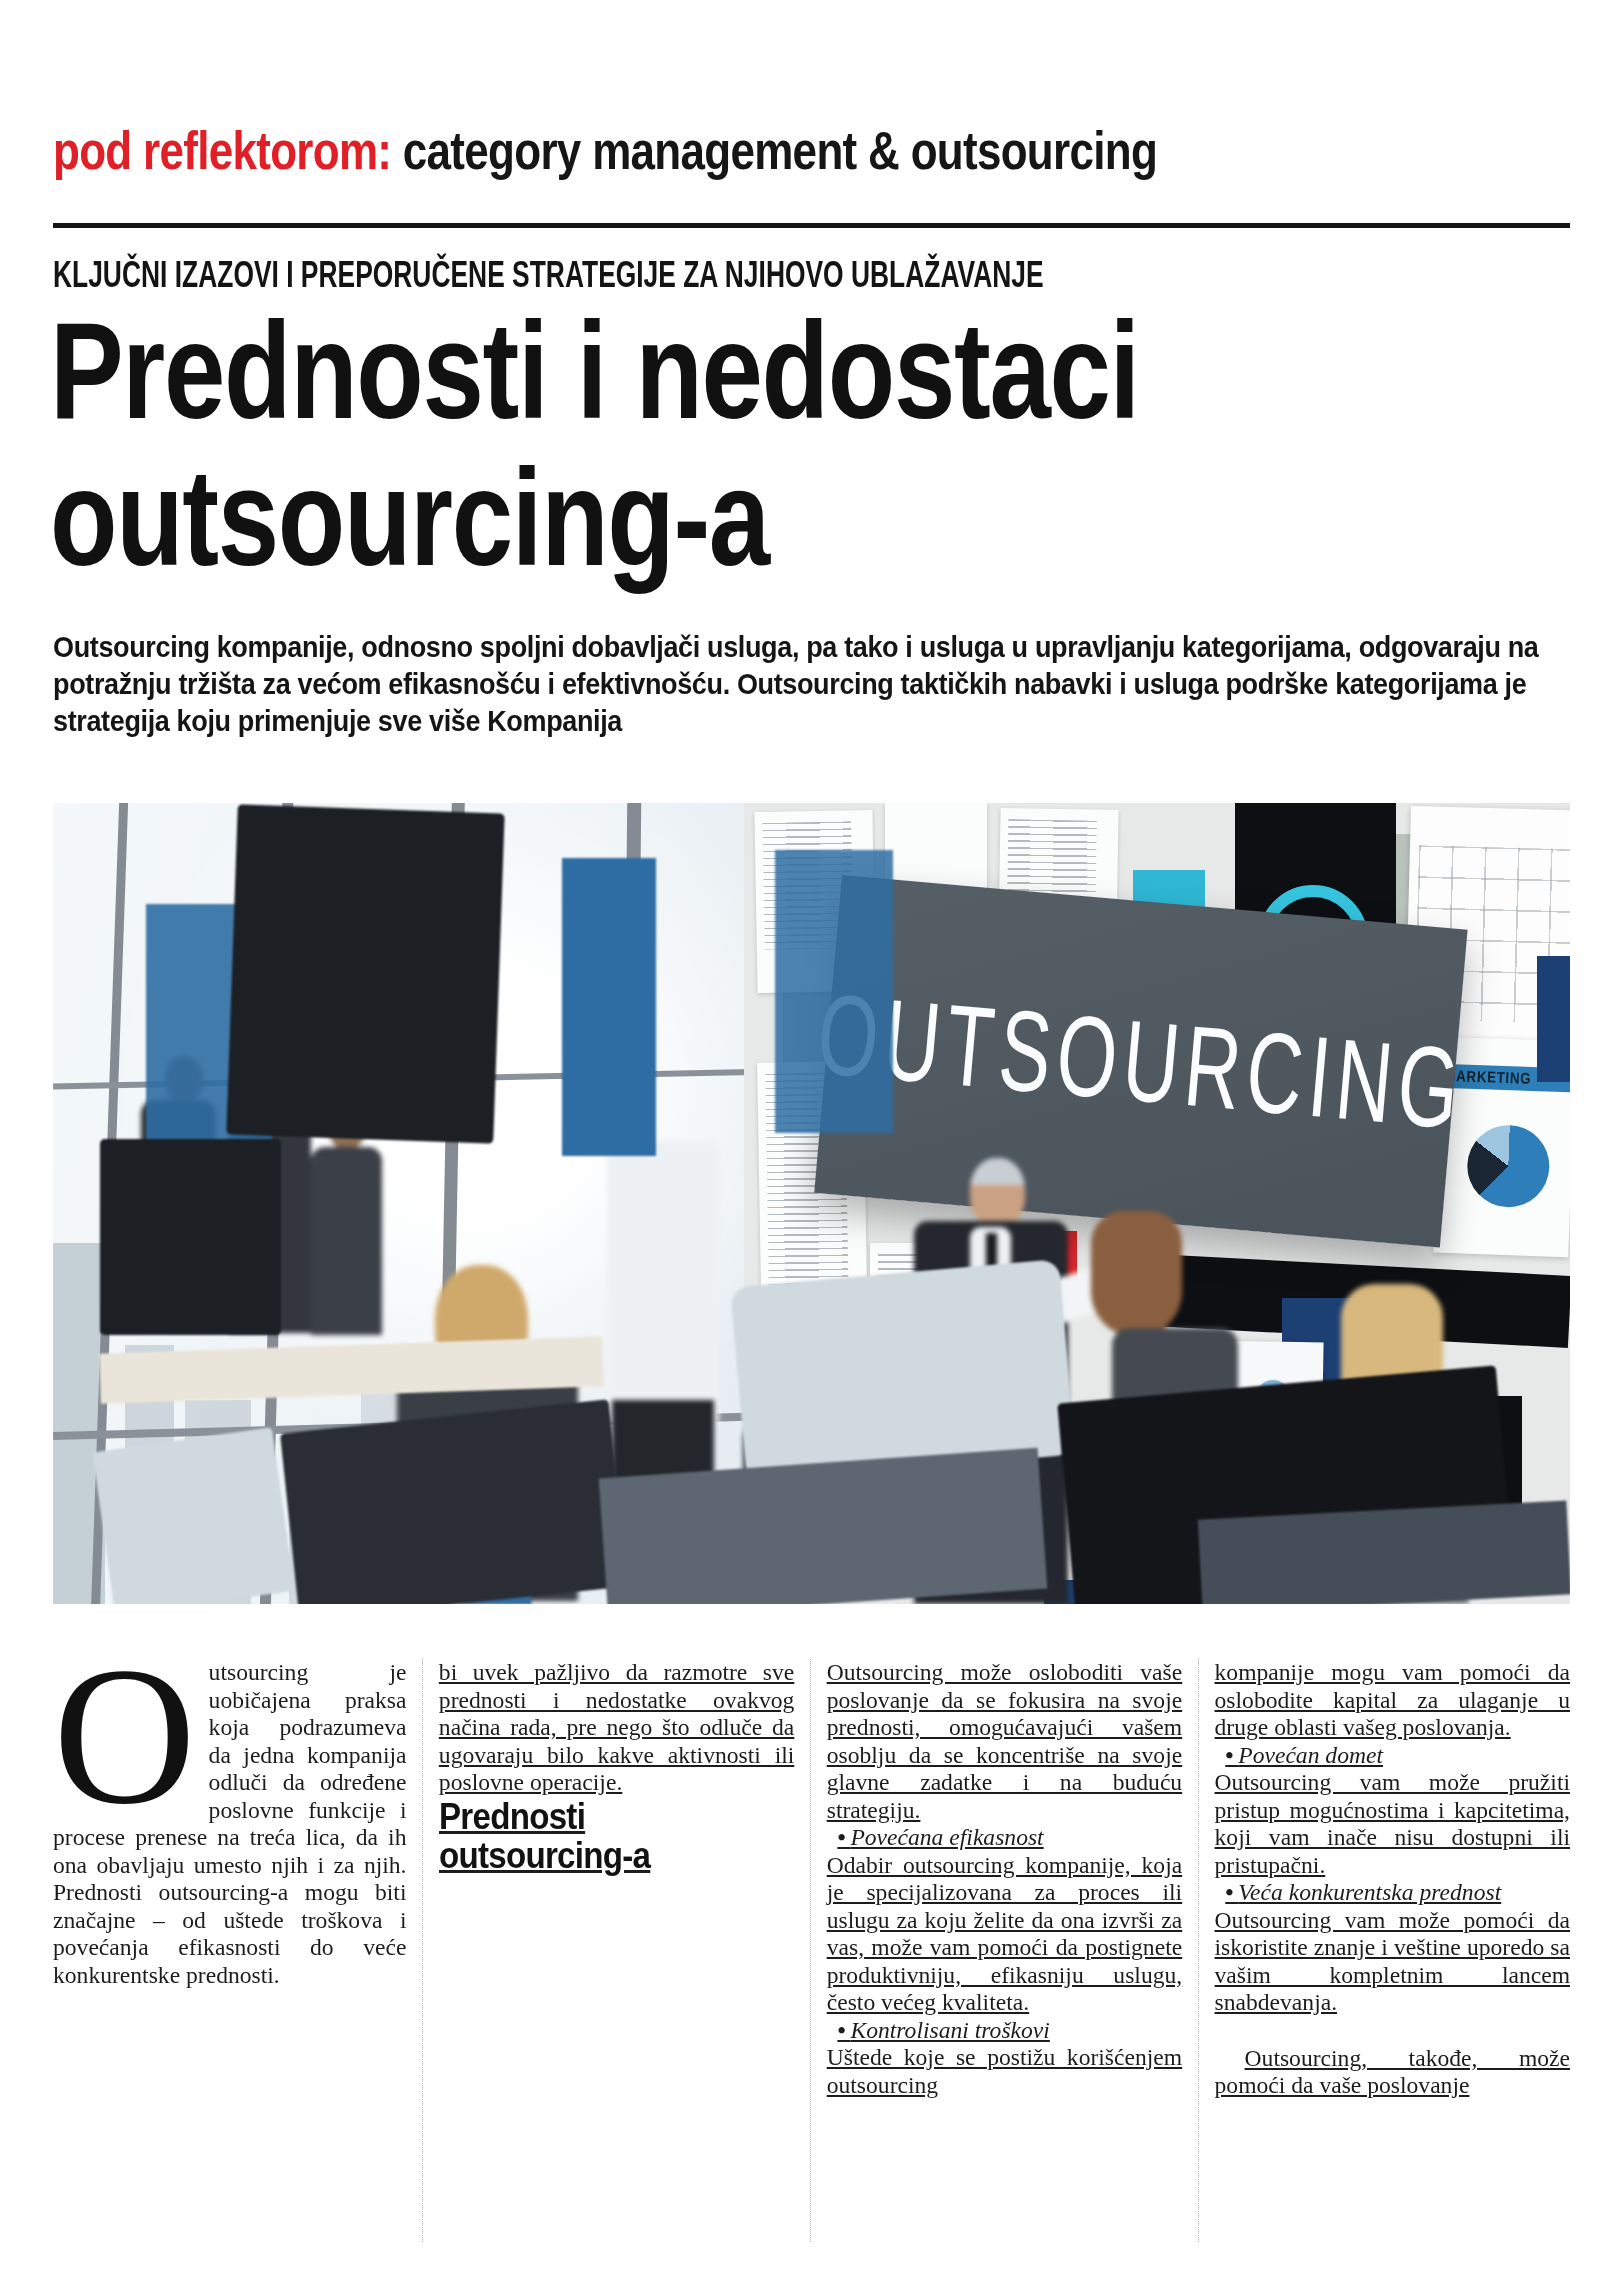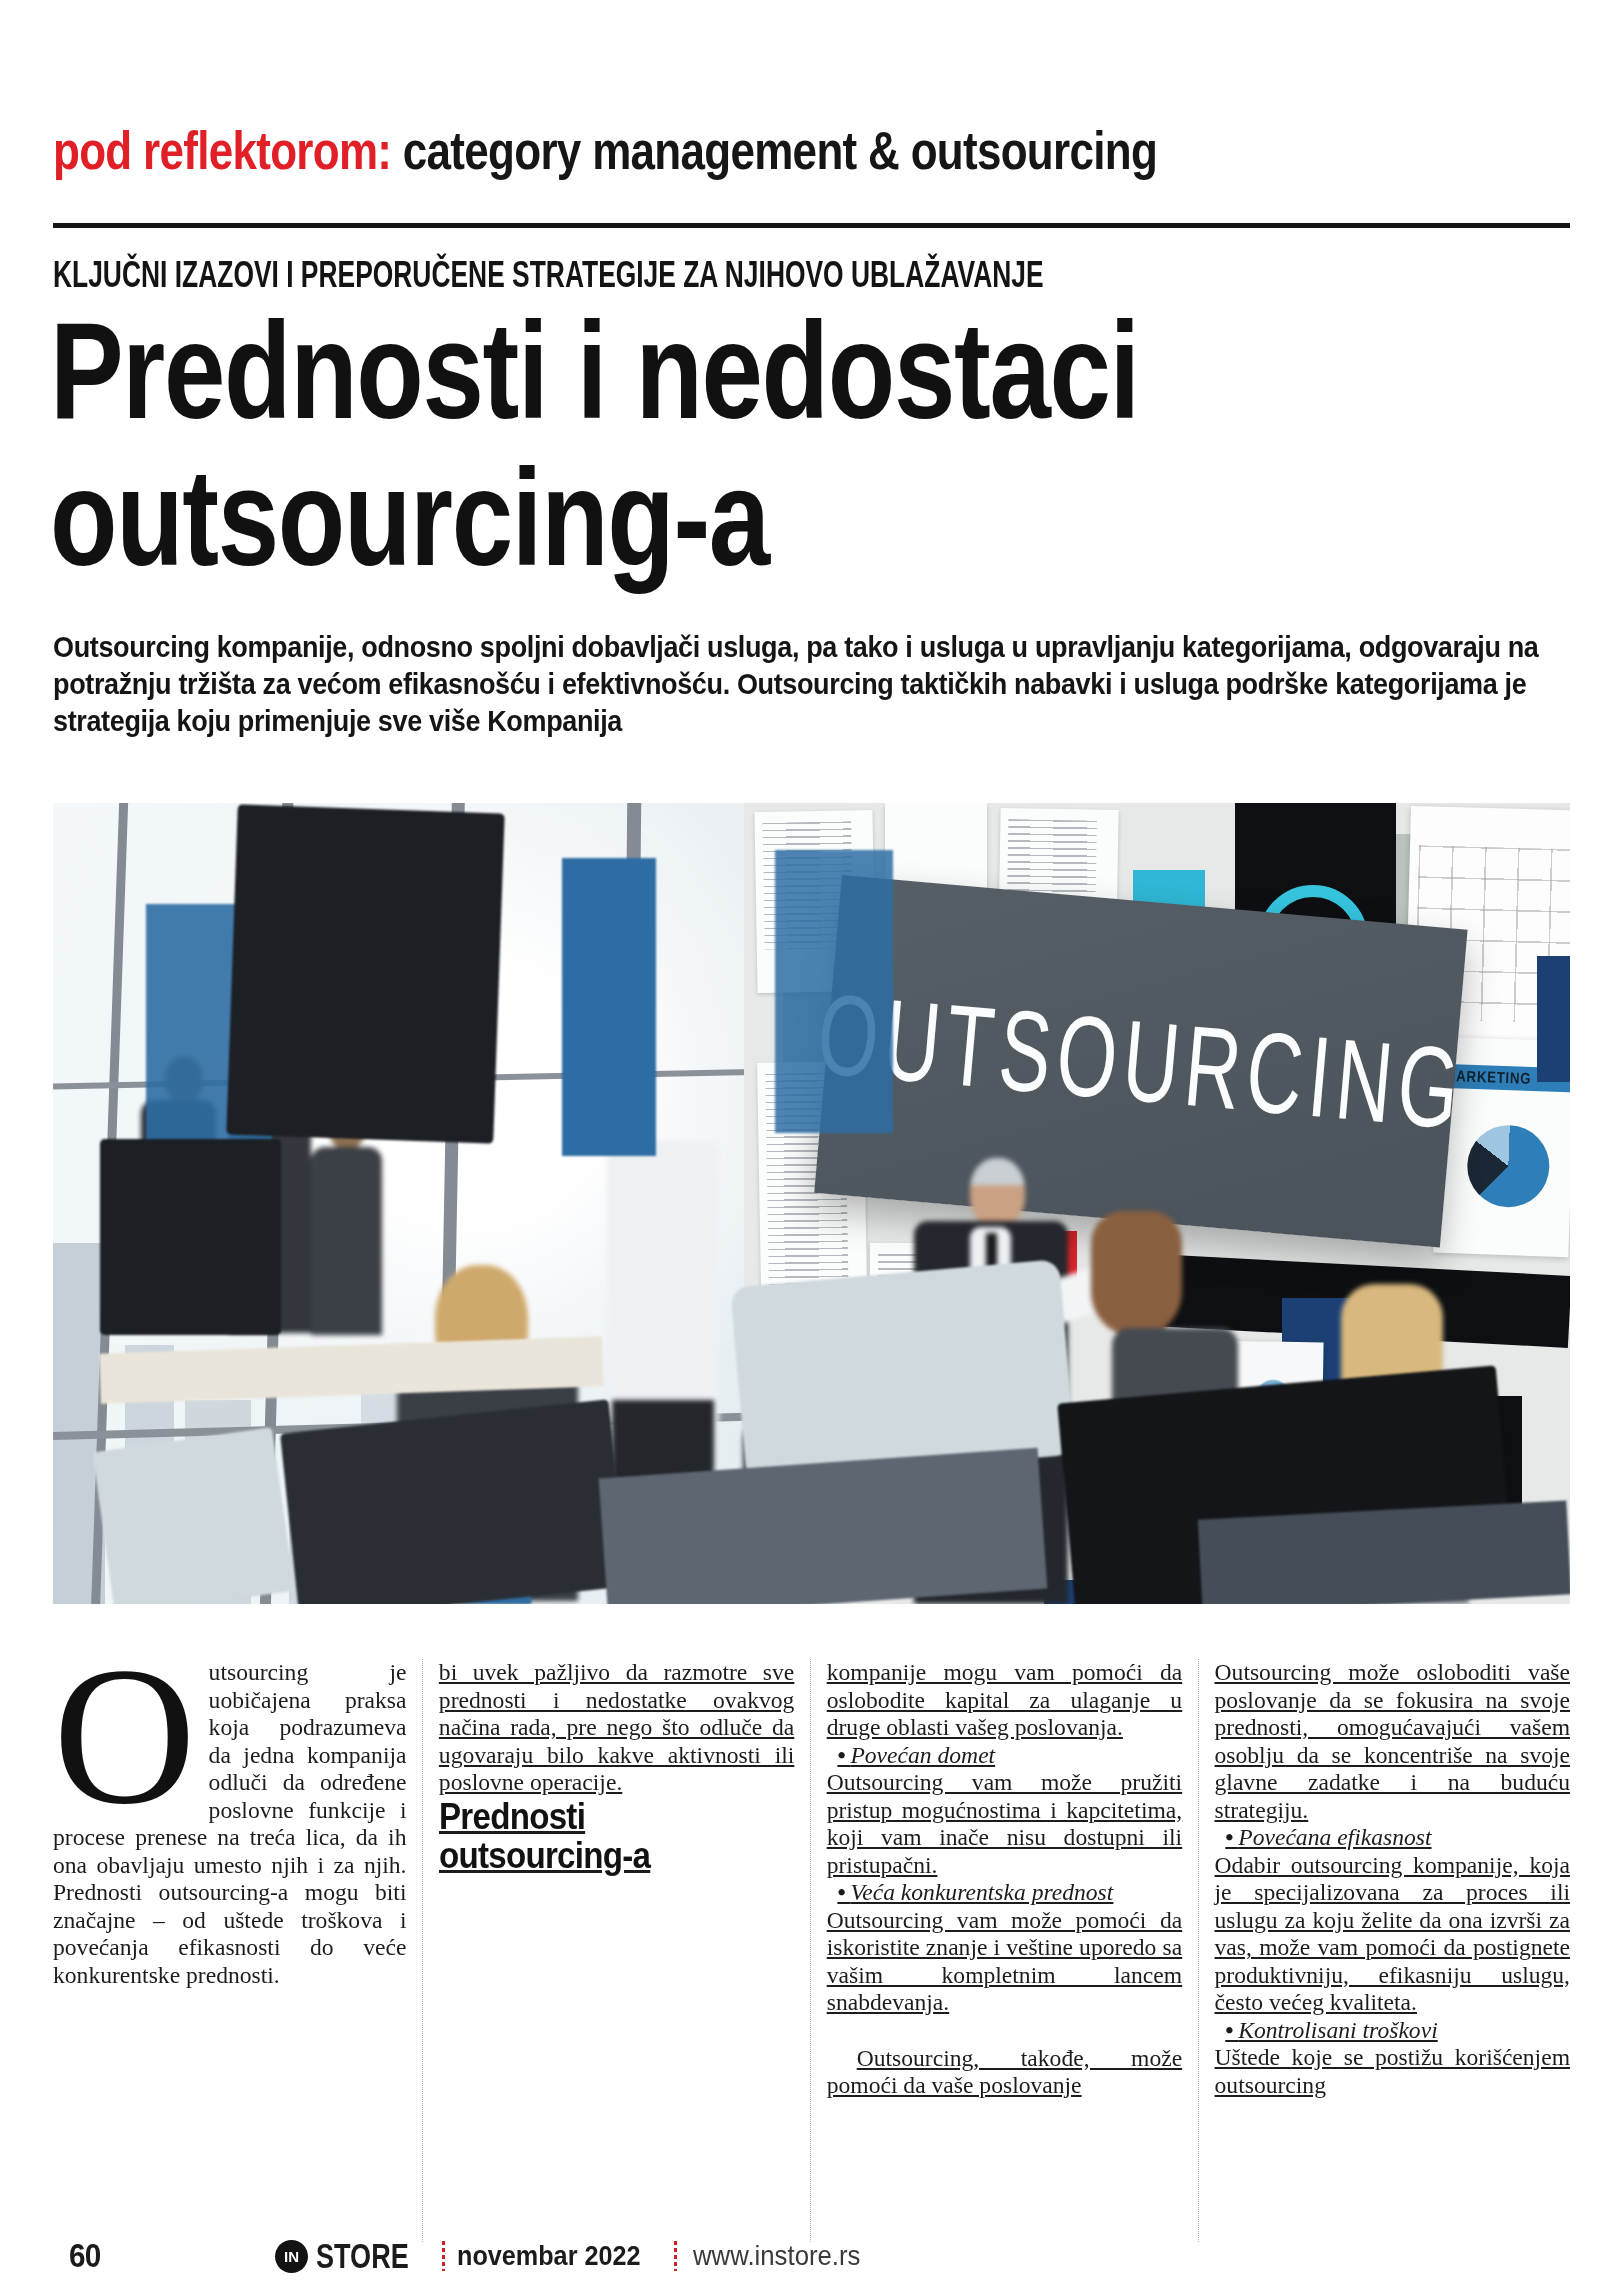--- a/index.html
+++ b/index.html
@@ -230,42 +230,31 @@
 
   <div class="cols">
     <div class="col">
       <p><span class="dropcap">O</span><span>utsourcing je uobičajena praksa koja podrazumeva da jedna kompanija odluči da određene poslovne funkcije i procese prenese na treća lica, da ih ona obavljaju umesto njih i za njih. Prednosti outsourcing-a mogu biti značajne – od uštede troškova i povećanja efikasnosti do veće konkurentske prednosti.</span></p>
     </div>
     <div class="col">
       <p>bi uvek pažljivo da razmotre sve prednosti i nedostatke ovakvog načina rada, pre nego što odluče da ugovaraju bilo kakve aktivnosti ili poslovne operacije.</p>
       <p class="subhead">Prednosti outsourcing-a</p>
     </div>
     <div class="col">
+      <p>Outsourcing može osloboditi vaše poslovanje da se fokusira na svoje prednosti, omogućavajući vašem osoblju da se koncentriše na svoje glavne zadatke i na buduću strategiju.</p>
+      <p class="bullet">Povećana efikasnost</p>
+      <p>Odabir outsourcing kompanije, koja je specijalizovana za proces ili uslugu za koju želite da ona izvrši za vas, može vam pomoći da postignete produktivniju, efikasniju uslugu, često većeg kvaliteta.</p>
+      <p class="bullet">Kontrolisani troškovi</p>
+      <p>Uštede koje se postižu korišćenjem outsourcing</p>
+    </div>
+    <div class="col">
       <p>kompanije mogu vam pomoći da oslobodite kapital za ulaganje u druge oblasti vašeg poslovanja.</p>
       <p class="bullet">Povećan domet</p>
       <p>Outsourcing vam može pružiti pristup mogućnostima i kapcitetima, koji vam inače nisu dostupni ili pristupačni.</p>
       <p class="bullet">Veća konkurentska prednost</p>
       <p>Outsourcing vam može pomoći da iskoristite znanje i veštine uporedo sa vašim kompletnim lancem snabdevanja.</p>
       <p class="gap ind">Outsourcing, takođe, može pomoći da vaše poslovanje</p>
     </div>
-    <div class="col">
-      <p>Outsourcing može osloboditi vaše poslovanje da se fokusira na svoje prednosti, omogućavajući vašem osoblju da se koncentriše na svoje glavne zadatke i na buduću strategiju.</p>
-      <p class="bullet">Povećana efikasnost</p>
-      <p>Odabir outsourcing kompanije, koja je specijalizovana za proces ili uslugu za koju želite da ona izvrši za vas, može vam pomoći da postignete produktivniju, efikasniju uslugu, često većeg kvaliteta.</p>
-      <p class="bullet">Kontrolisani troškovi</p>
-      <p>Uštede koje se postižu korišćenjem outsourcing</p>
-    </div>
   </div>
 
-  <div class="footer">
-    <div class="pageno">60</div>
-    <div class="logo">
-      <div class="logo-circle">IN</div>
-      <div class="logo-store">STORE</div>
-    </div>
-    <div class="dotsep"></div>
-    <div class="issue">novembar 2022</div>
-    <div class="dotsep"></div>
-    <div class="site">www.instore.rs</div>
-  </div>
 
 </div>
 
 
 </body></html>

